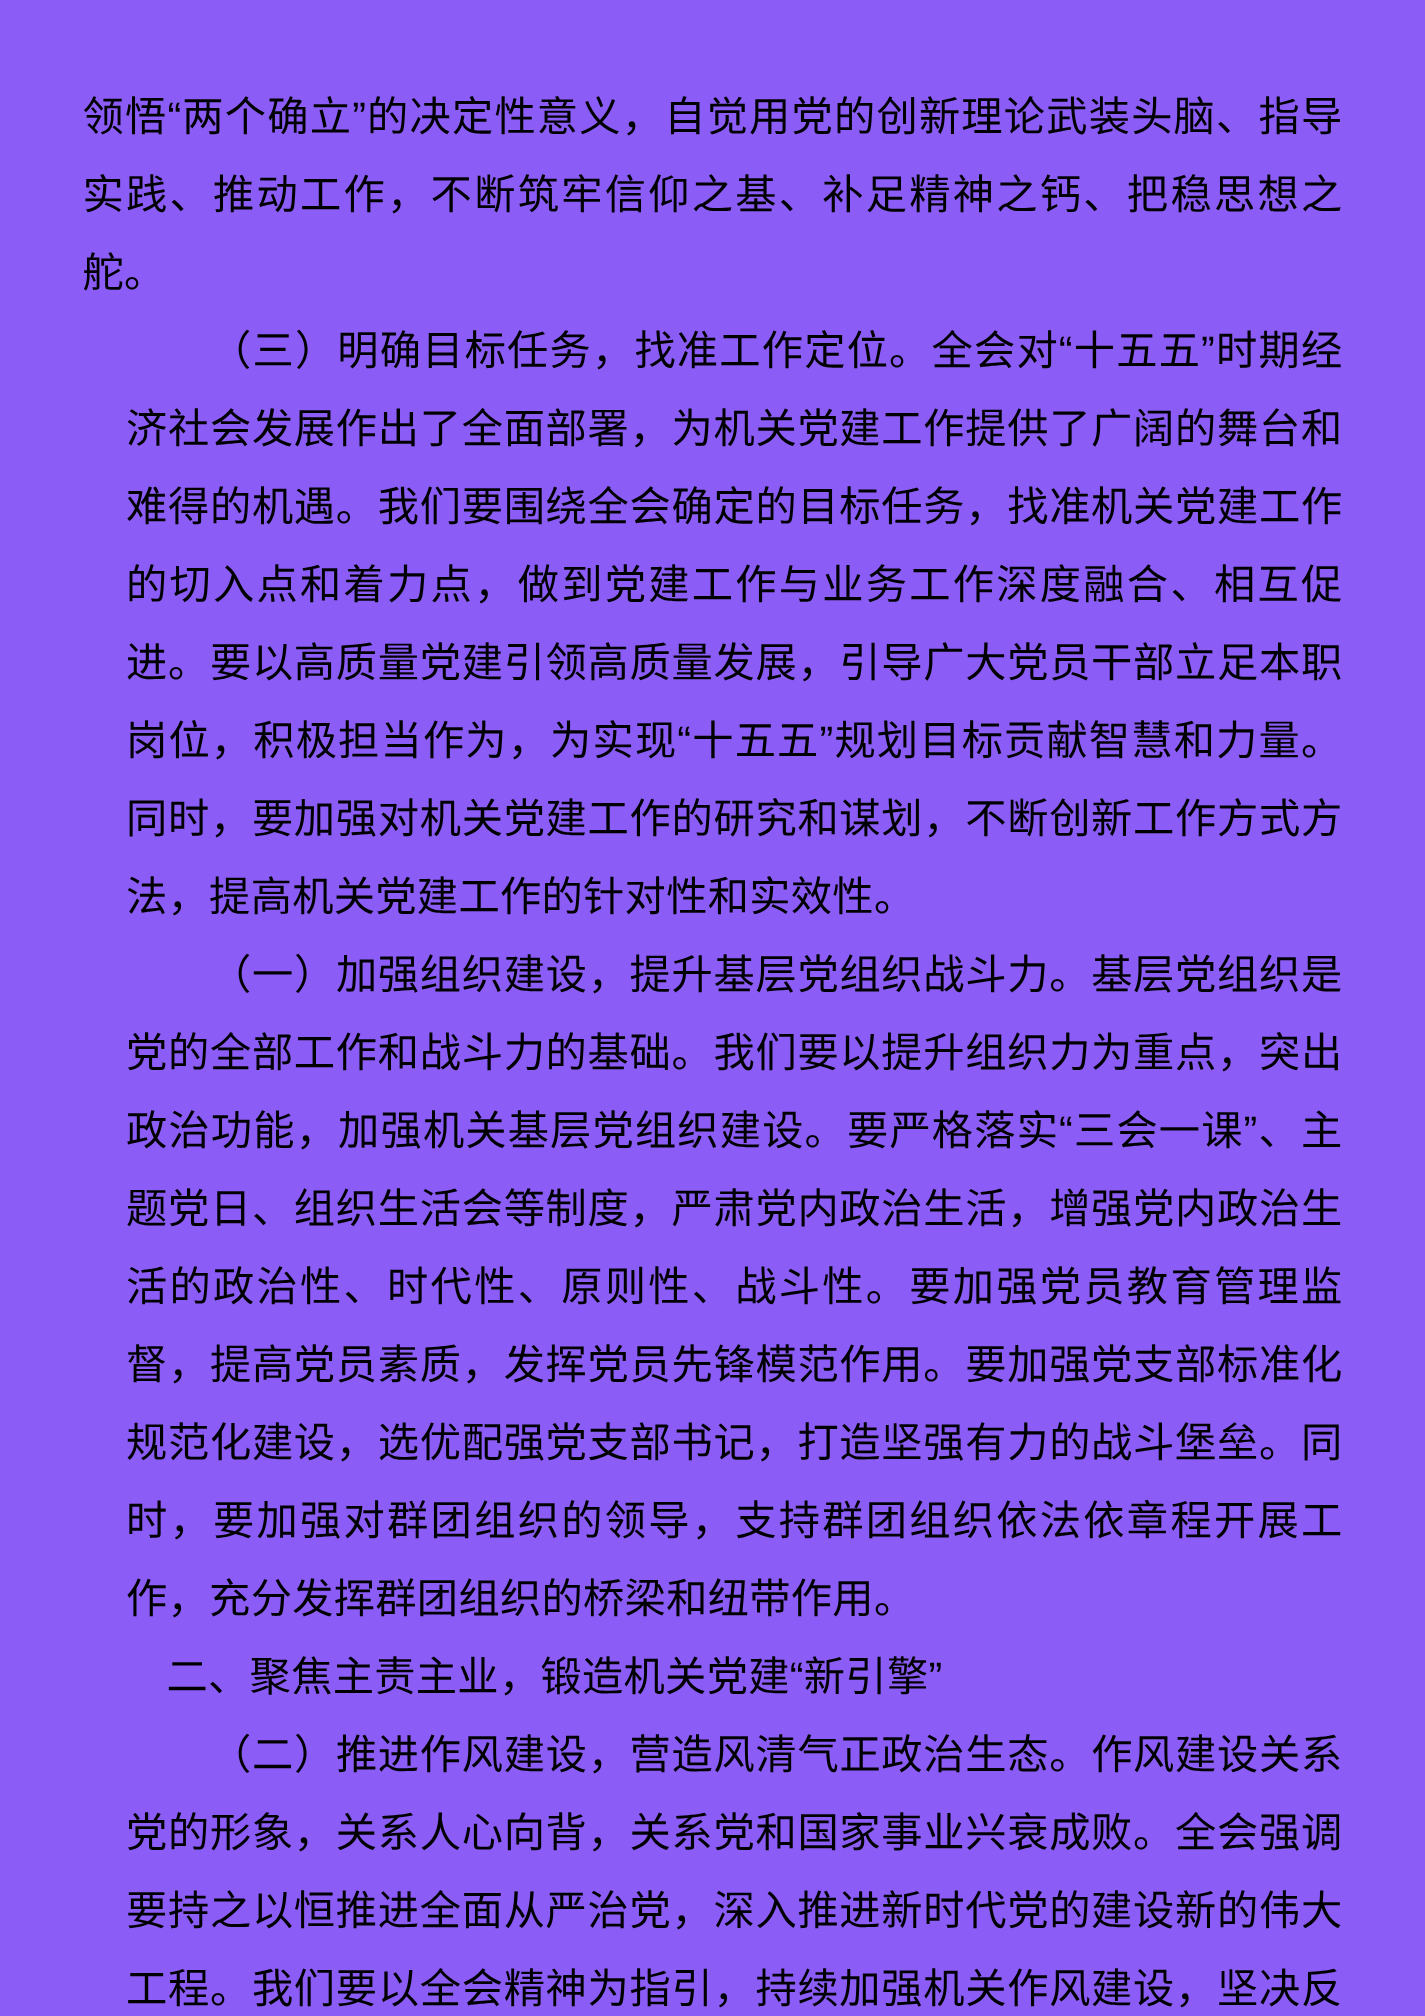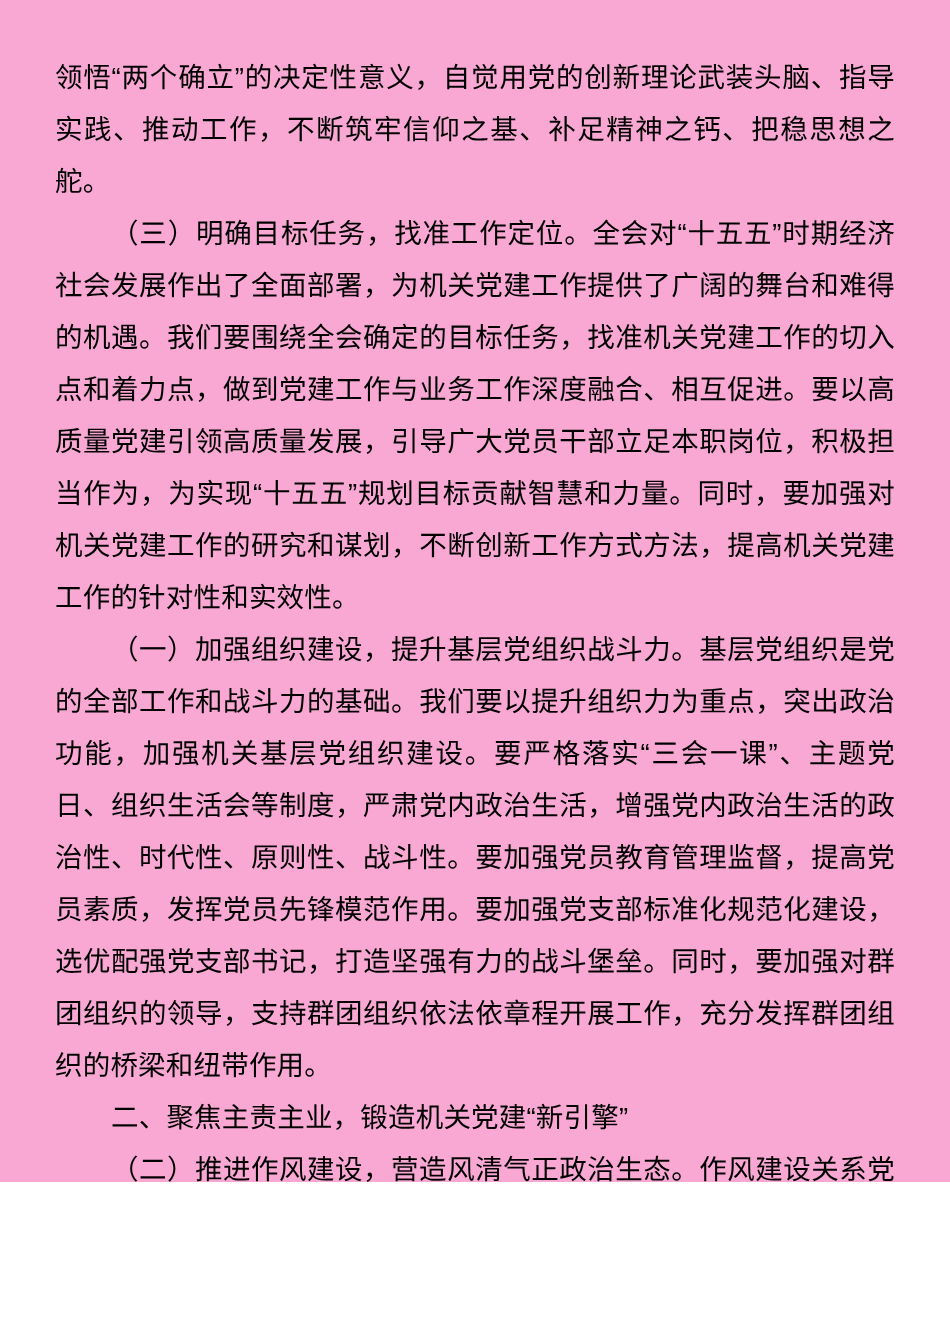--- a/index.html
+++ b/index.html
@@ -9,22 +9,22 @@
     background: #ffffff;
   }
 
   body {
     font-family: "Liberation Sans", "DejaVu Sans", sans-serif;
   }
 
   .page {
     position: relative;
     width: 950px;
-    height: 1182px;
-    background: #f9a8d4;
+    height: 1344px;
+    background: #8b5cf6;
     box-sizing: border-box;
     overflow: hidden;
   }
 
   .content {
     position: absolute;
     left: 55px;
     top: 52px;
     width: 840px;
   }
@@ -38,20 +38,21 @@
     text-align: justify;
     text-justify: inter-character;
     text-align-last: left;
     letter-spacing: 0.2px;
     font-weight: 400;
     -webkit-font-smoothing: antialiased;
   }
 
   .para.indent {
     text-indent: 56px;
+    margin-left: 29px;
   }
 
   .para.heading {
     text-indent: 56px;
     text-align: left;
   }
 
   .para.continuation {
     text-indent: 0;
   }

